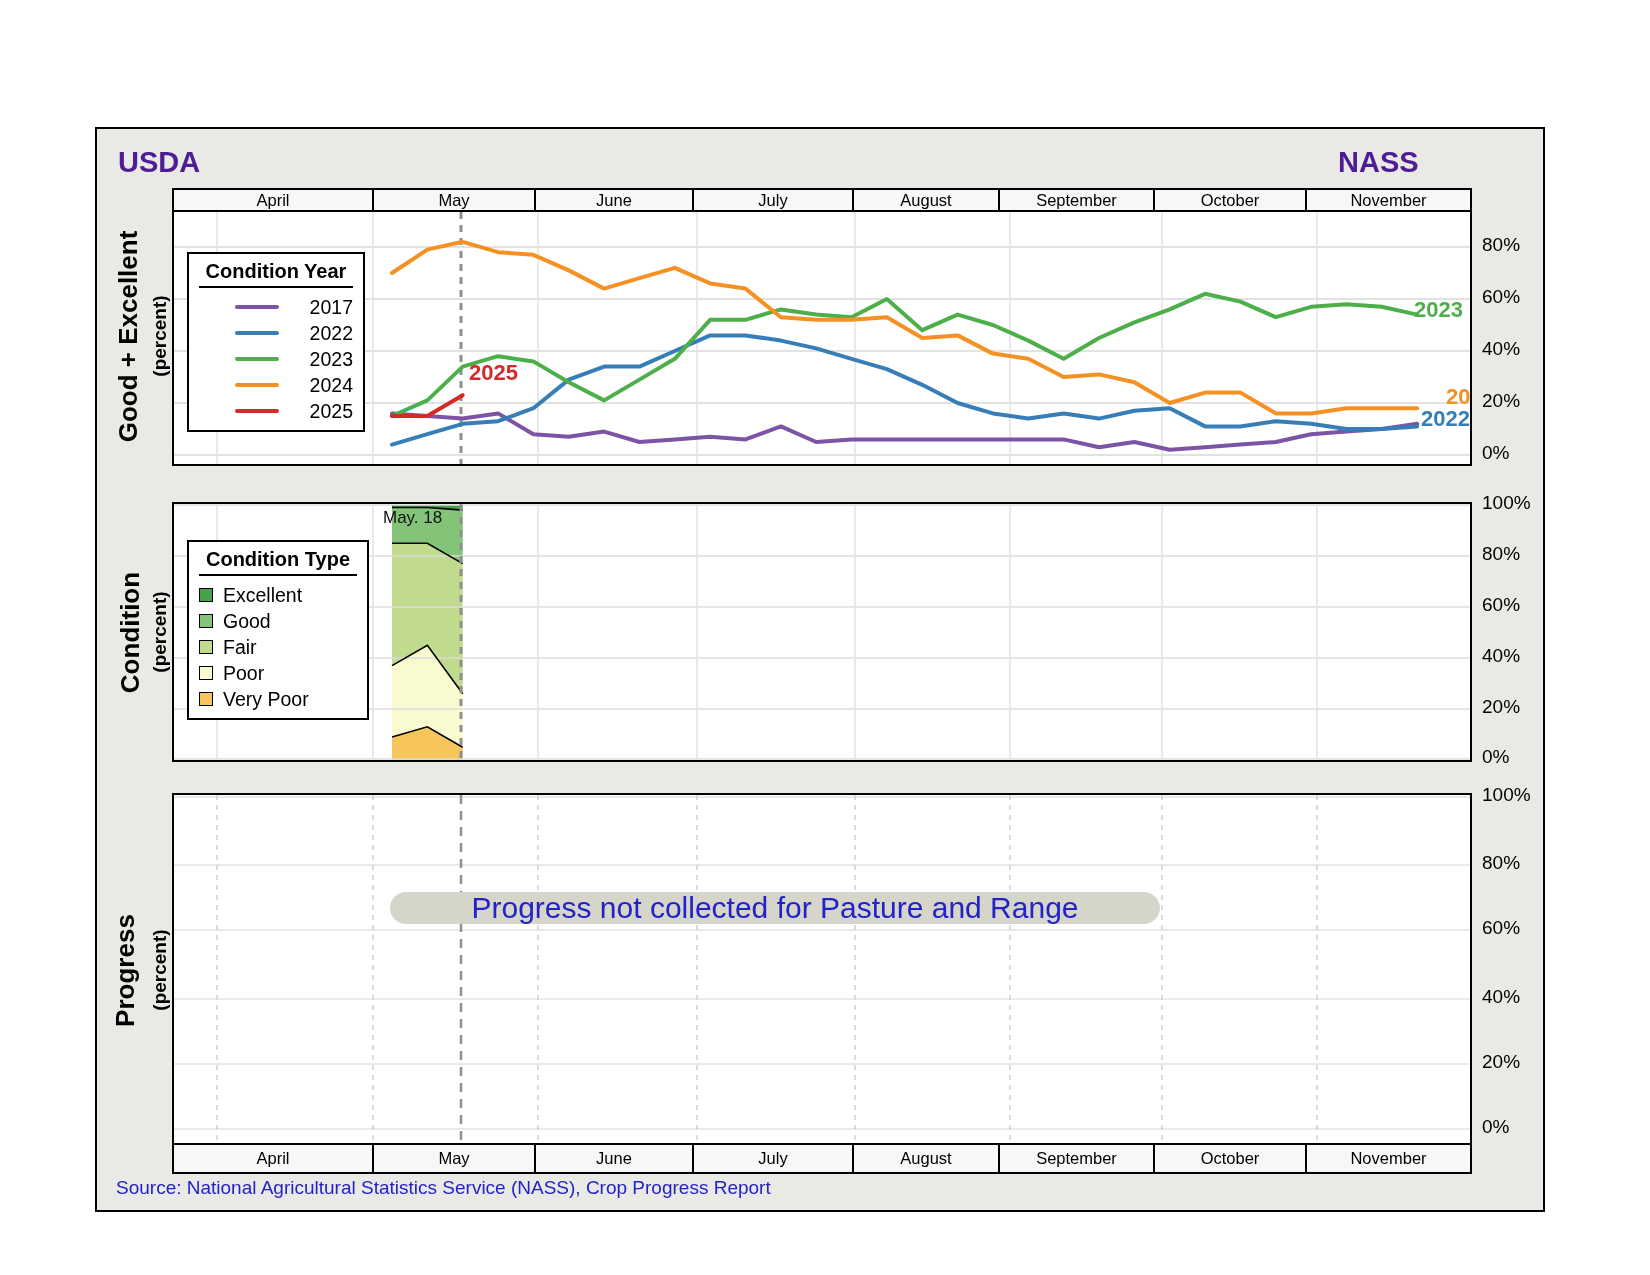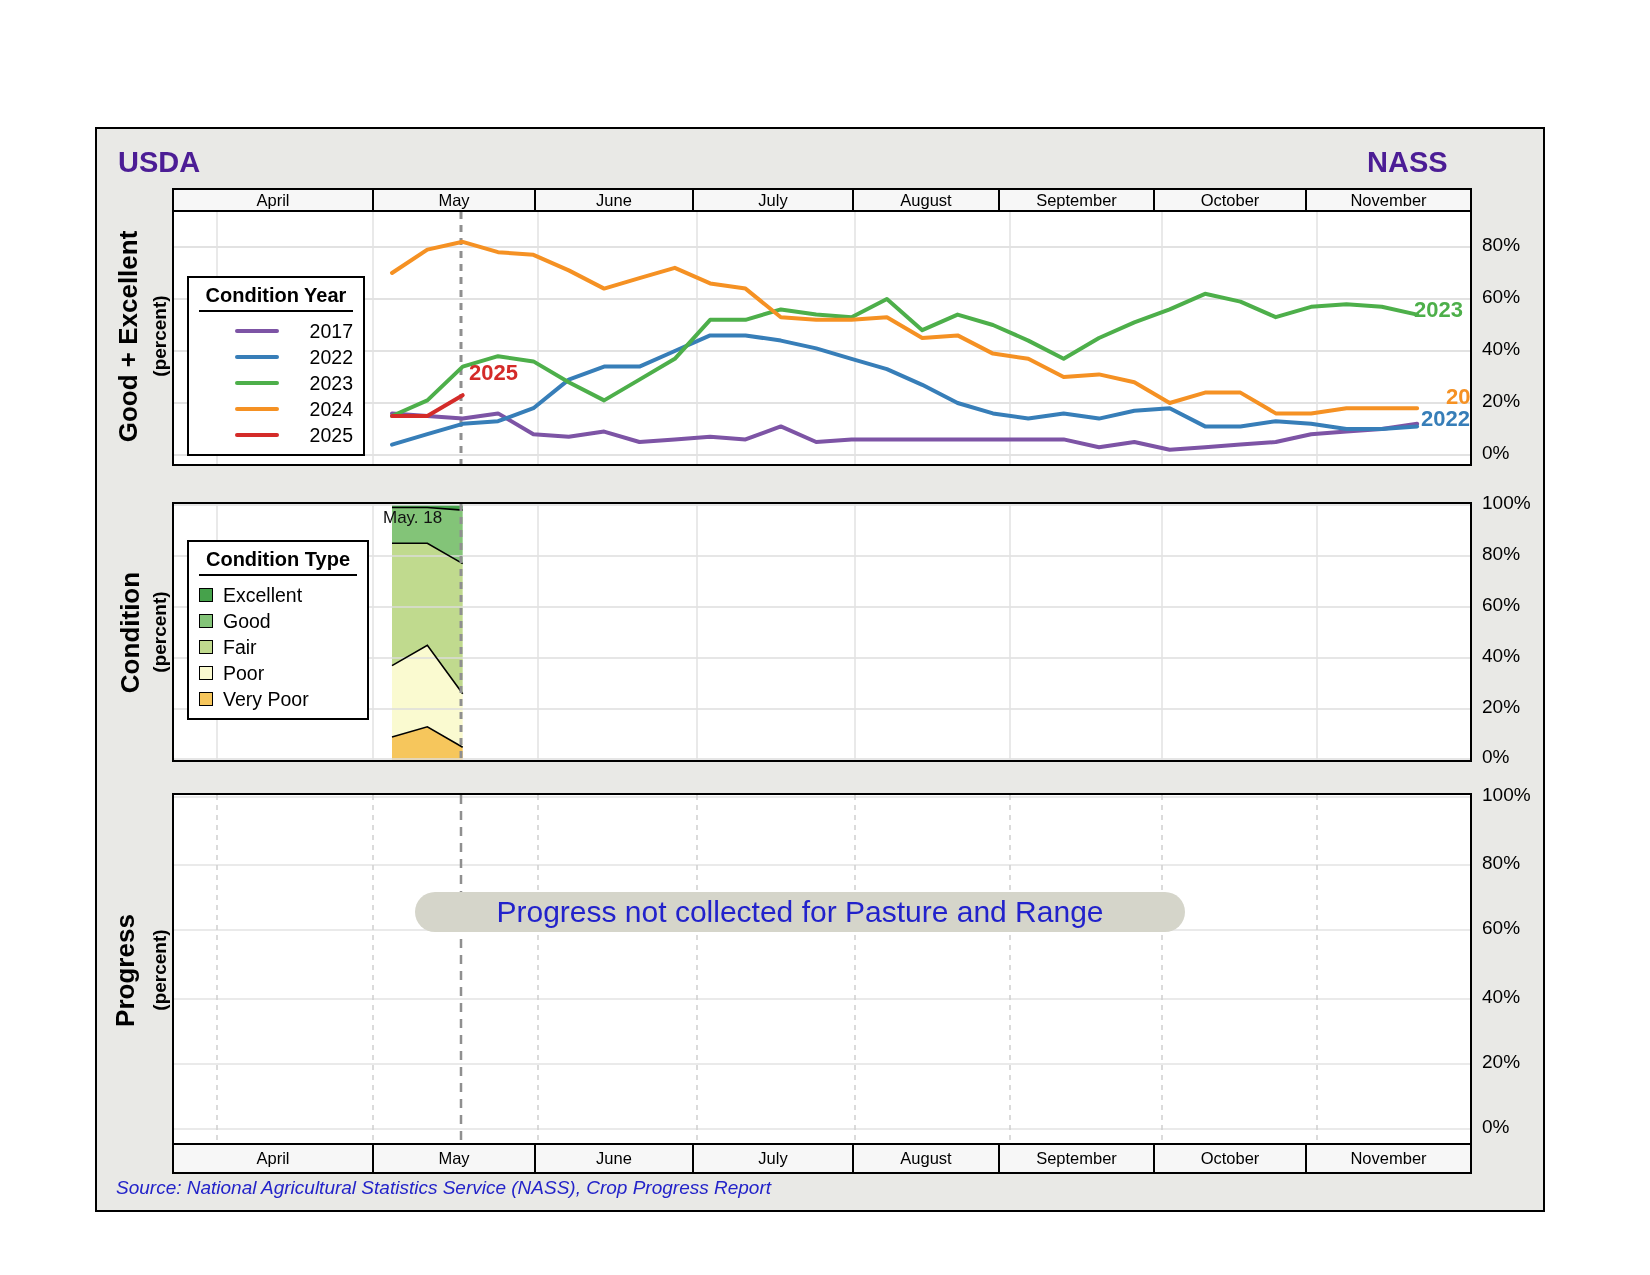--- a/index.html
+++ b/index.html
@@ -36,21 +36,21 @@
   .source{position:absolute;font-size:19px;color:#2323c9;white-space:nowrap;}
   svg{position:absolute;left:0;top:0;}
 </style>
 </head>
 <body>
 
 <div id="stage">
   <div class="figure"></div>
 
   <div class="hdr agency" style="left:118px;top:146px;">USDA</div>
-  <div class="hdr agency" style="left:1367px;top:146px;text-align:center;">NASS</div>
+  <div class="hdr agency" style="left:1338px;top:146px;text-align:center;">NASS</div>
 
   <div class="strip" id="strip-top" style="top: 188px; height: 20px; left: 172px;">
       <div class="cell" style="width: 200px;">April</div>
       <div class="cell" style="width: 162px;">May</div>
       <div class="cell" style="width: 158px;">June</div>
       <div class="cell" style="width: 160px;">July</div>
       <div class="cell" style="width: 146px;">August</div>
       <div class="cell" style="width: 155px;">September</div>
       <div class="cell" style="width: 152px;">October</div>
       <div class="cell" style="width: 163px;">November</div>
@@ -78,21 +78,21 @@
         <polyline points="218,232.60000000000002 253.35000000000002,222.2 288.7,211.8 324.05,209.2 359.4,196.2 394.75,167.60000000000002 430.1,154.60000000000002 465.45000000000005,154.60000000000002 500.79999999999995,139 536.1500000000001,123.39999999999998 571.5,123.39999999999998 606.85,128.60000000000002 642.2,136.39999999999998 677.55,146.8 712.9000000000001,157.2 748.25,172.8 783.6,191 818.95,201.39999999999998 854.3000000000002,206.60000000000002 889.6500000000001,201.39999999999998 925,206.60000000000002 960.3499999999999,198.8 995.7,196.2 1031.0500000000002,214.39999999999998 1066.4,214.39999999999998 1101.75,209.2 1137.1,211.8 1172.45,217 1207.8000000000002,217 1243.15,214.39999999999998" fill="none" stroke="#377eb8" stroke-width="4" stroke-linejoin="round" stroke-linecap="round"></polyline>
         <polyline points="218,204 253.35000000000002,188.39999999999998 288.7,154.60000000000002 324.05,144.2 359.4,149.39999999999998 394.75,170.2 430.1,188.39999999999998 465.45000000000005,167.60000000000002 500.79999999999995,146.8 536.1500000000001,107.79999999999995 571.5,107.79999999999995 606.85,97.39999999999998 642.2,102.60000000000002 677.55,105.19999999999999 712.9000000000001,87 748.25,118.19999999999999 783.6,102.60000000000002 818.95,113 854.3000000000002,128.60000000000002 889.6500000000001,146.8 925,126 960.3499999999999,110.39999999999998 995.7,97.39999999999998 1031.0500000000002,81.79999999999995 1066.4,89.60000000000002 1101.75,105.19999999999999 1137.1,94.79999999999995 1172.45,92.19999999999999 1207.8000000000002,94.79999999999995 1243.15,102.60000000000002" fill="none" stroke="#4daf4a" stroke-width="4" stroke-linejoin="round" stroke-linecap="round"></polyline>
         <polyline points="218,61 253.35000000000002,37.599999999999994 288.7,29.799999999999983 324.05,40.19999999999999 359.4,42.79999999999998 394.75,58.39999999999998 430.1,76.60000000000002 465.45000000000005,66.19999999999999 500.79999999999995,55.799999999999955 536.1500000000001,71.39999999999998 571.5,76.60000000000002 606.85,105.19999999999999 642.2,107.79999999999995 677.55,107.79999999999995 712.9000000000001,105.19999999999999 748.25,126 783.6,123.39999999999998 818.95,141.60000000000002 854.3000000000002,146.8 889.6500000000001,165 925,162.39999999999998 960.3499999999999,170.2 995.7,191 1031.0500000000002,180.60000000000002 1066.4,180.60000000000002 1101.75,201.39999999999998 1137.1,201.39999999999998 1172.45,196.2 1207.8000000000002,196.2 1243.15,196.2" fill="none" stroke="#f59123" stroke-width="4" stroke-linejoin="round" stroke-linecap="round"></polyline>
         <polyline points="218,204 253.35000000000002,204 288.7,183.2" fill="none" stroke="#d42b29" stroke-width="4" stroke-linejoin="round" stroke-linecap="round"></polyline>
       </svg>
     <div class="anno" id="anno-2025" style="left:295px;top:148px;font-size:22px;color:#d42b29;">2025</div>
     <div class="anno" id="anno-2023" style="left:1240px;top:85px;font-size:22px;color:#4daf4a;">2023</div>
     <div class="anno" id="anno-2024" style="left:1272px;top:172px;font-size:22px;color:#f59123;">2024</div>
     <div class="anno" id="anno-2022" style="left:1247px;top:194px;font-size:22px;color:#377eb8;">2022</div>
   </div>
-  <div class="legend year" id="legend-year" style="left:187px;top:276px;width:178px;">
+  <div class="legend year" id="legend-year" style="left:187px;top:252px;width:178px;">
     <div class="ltitle">Condition Year</div>
   <div class="lrow">
         <div class="lineswatch" style="background: rgb(125, 84, 165);"></div>
         <div class="llabel">2017</div>
       </div>
       <div class="lrow">
         <div class="lineswatch" style="background: rgb(55, 126, 184);"></div>
         <div class="llabel">2022</div>
       </div>
       <div class="lrow">
@@ -177,37 +177,37 @@
         <line x1="43" x2="43" y1="0" y2="350" stroke="#cfcfcf" stroke-width="1.5" stroke-dasharray="5 5"></line>
         <line x1="199" x2="199" y1="0" y2="350" stroke="#cfcfcf" stroke-width="1.5" stroke-dasharray="5 5"></line>
         <line x1="364" x2="364" y1="0" y2="350" stroke="#cfcfcf" stroke-width="1.5" stroke-dasharray="5 5"></line>
         <line x1="523" x2="523" y1="0" y2="350" stroke="#cfcfcf" stroke-width="1.5" stroke-dasharray="5 5"></line>
         <line x1="681" x2="681" y1="0" y2="350" stroke="#cfcfcf" stroke-width="1.5" stroke-dasharray="5 5"></line>
         <line x1="836" x2="836" y1="0" y2="350" stroke="#cfcfcf" stroke-width="1.5" stroke-dasharray="5 5"></line>
         <line x1="988" x2="988" y1="0" y2="350" stroke="#cfcfcf" stroke-width="1.5" stroke-dasharray="5 5"></line>
         <line x1="1143" x2="1143" y1="0" y2="350" stroke="#cfcfcf" stroke-width="1.5" stroke-dasharray="5 5"></line>
         <line x1="287" x2="287" y1="0" y2="350" stroke="#8f8f8f" stroke-width="2.5" stroke-dasharray="9 7"></line>
       </svg>
-    <div class="msgbox" style="left:241px;top:97px;width:770px;height:40px;border-radius:23px;">
+    <div class="msgbox" style="left:216px;top:97px;width:770px;height:32px;border-radius:23px;">
       <span>Progress not collected for Pasture and Range</span>
     </div>
   </div>
 
   <div class="strip" id="strip-bot" style="top: 1143px; height: 27px; left: 172px;">
       <div class="cell" style="width: 200px;">April</div>
       <div class="cell" style="width: 162px;">May</div>
       <div class="cell" style="width: 158px;">June</div>
       <div class="cell" style="width: 160px;">July</div>
       <div class="cell" style="width: 146px;">August</div>
       <div class="cell" style="width: 155px;">September</div>
       <div class="cell" style="width: 152px;">October</div>
       <div class="cell" style="width: 163px;">November</div>
     </div>
 
-  <div class="source" style="left:116px;top:1177px;font-style:italic;">Source: National Agricultural Statistics Service (NASS), Crop Progress Report</div>
+  <div class="source" style="left:116px;top:1177px;">Source: National Agricultural Statistics Service (NASS), Crop Progress Report</div>
 
   <div id="ticks">
       <div class="ytick" style="left: 1482px; top: 245px;">80%</div>
       <div class="ytick" style="left: 1482px; top: 297px;">60%</div>
       <div class="ytick" style="left: 1482px; top: 349px;">40%</div>
       <div class="ytick" style="left: 1482px; top: 401px;">20%</div>
       <div class="ytick" style="left: 1482px; top: 453px;">0%</div>
       <div class="ytick" style="left: 1482px; top: 503px;">100%</div>
       <div class="ytick" style="left: 1482px; top: 554px;">80%</div>
       <div class="ytick" style="left: 1482px; top: 605px;">60%</div>

